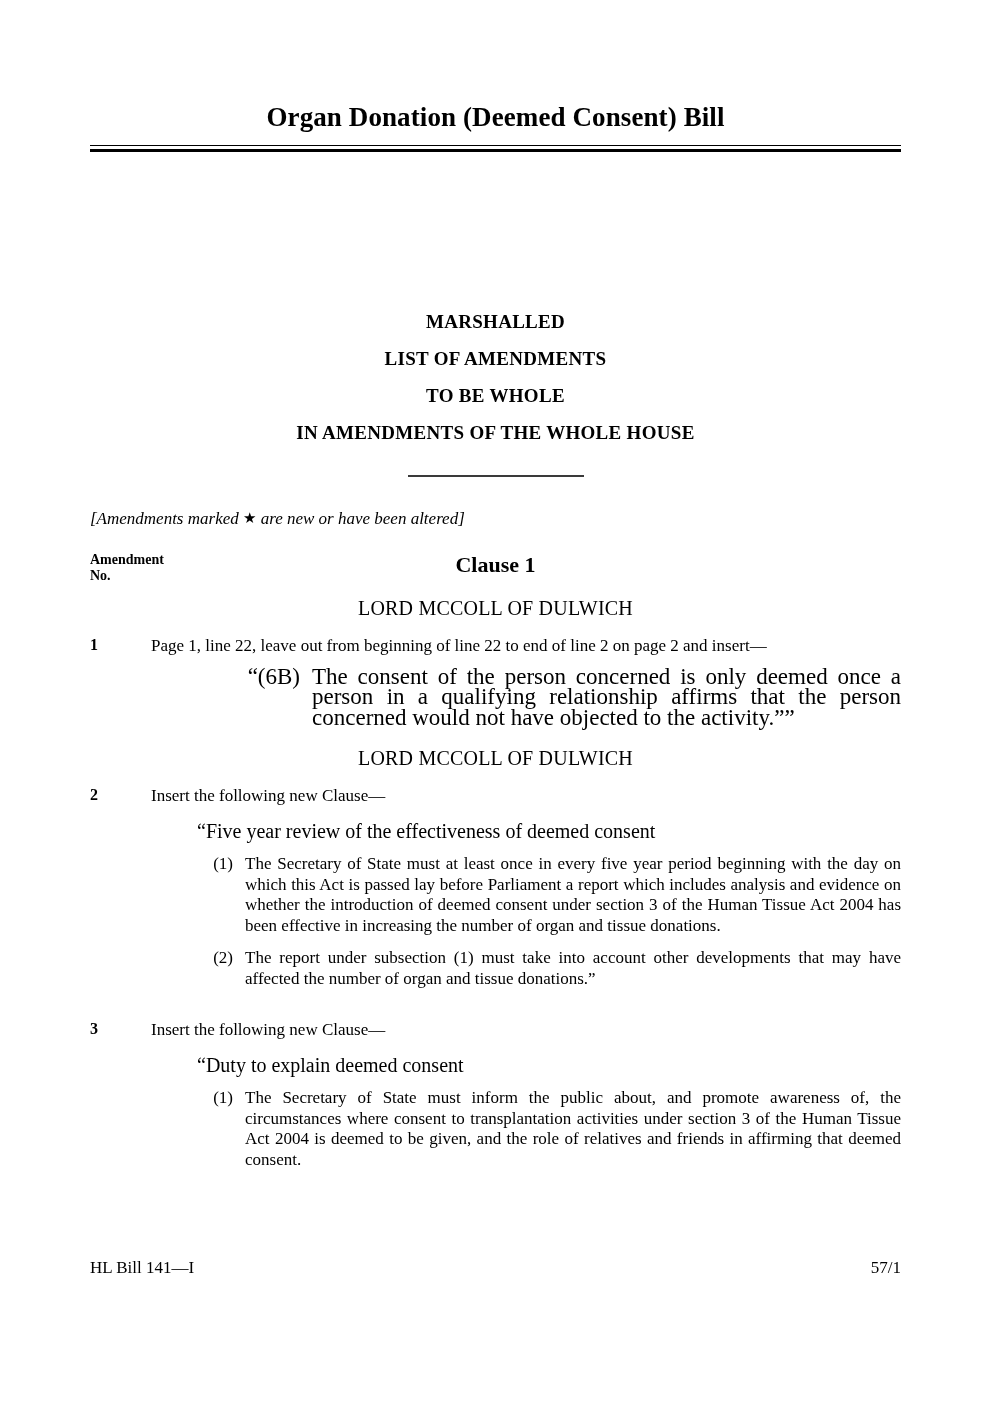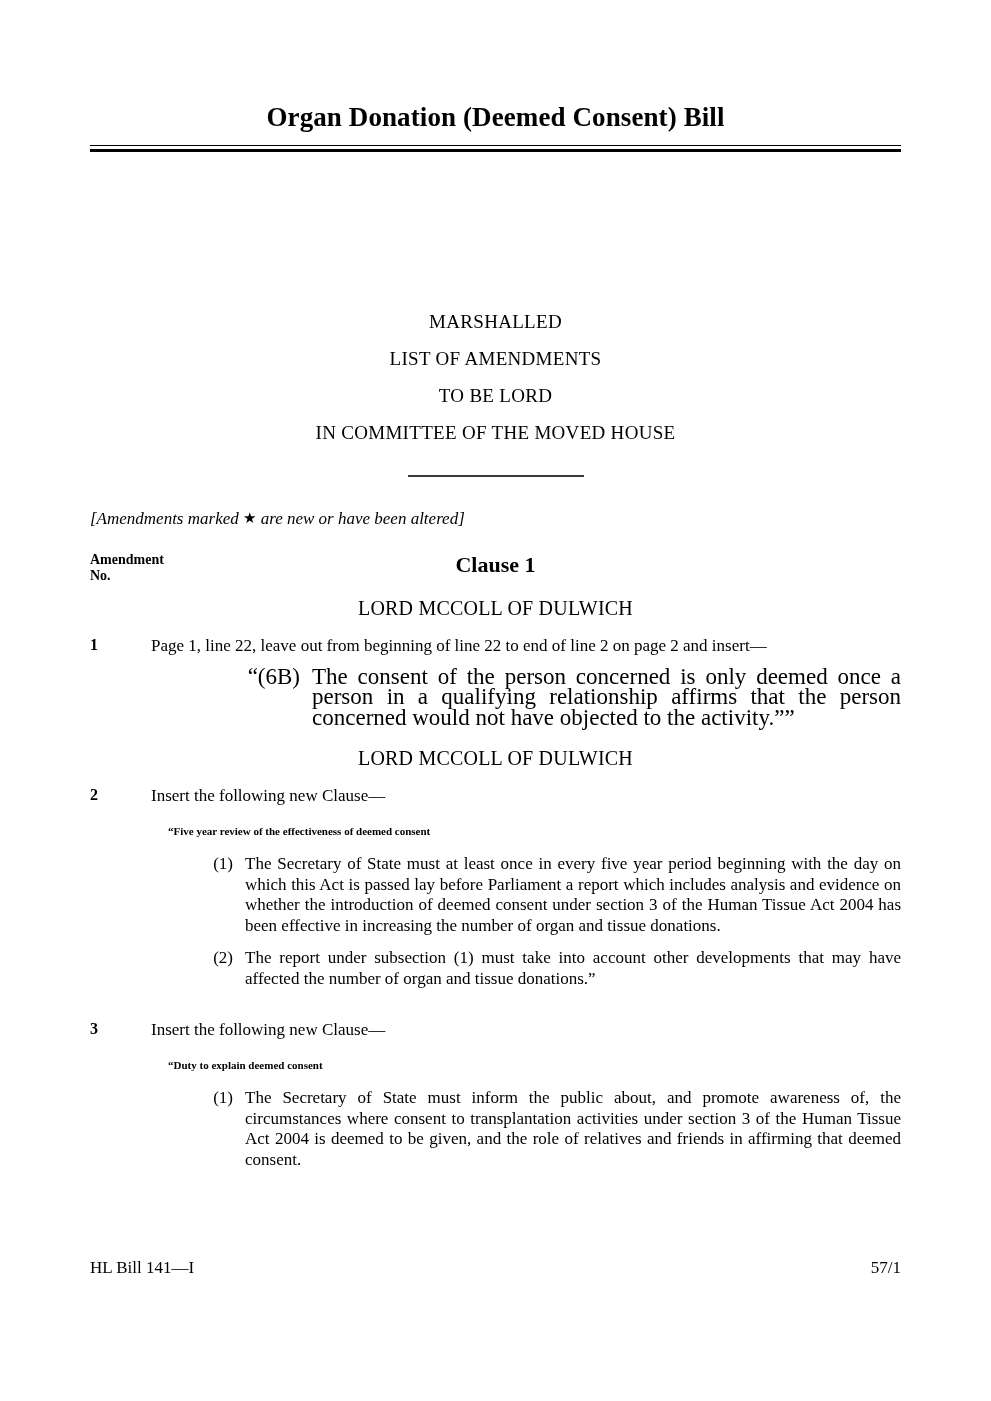--- a/index.html
+++ b/index.html
@@ -50,20 +50,21 @@
     background: #000;
   }
 
   
   .heading-block {
     position: absolute;
     top: 303px;
     left: 90px;
     width: 811px;
     text-align: center;
+    font-weight: bold;
   }
   .heading-block .hline {
     font-size: 19px;
     line-height: 37px;
     letter-spacing: 0.3px;
   }
   .short-rule {
     width: 176px;
     height: 1.5px;
     background: #3a3a3a;
@@ -129,23 +130,23 @@
   }
   .row-body {
     margin-left: 61px;
     font-size: 17px;
     line-height: 20.5px;
     text-align: justify;
   }
   .row-body.nojust { text-align: left; }
 
   .clause-title {
-    margin-left: 78px;
-    font-size: 11px;
-    font-weight: bold;
+    margin-left: 107px;
+    font-size: 20px;
+    font-weight: normal;
     line-height: 20.5px;
   }
 
   
   .sub {
     position: relative;
     margin-left: 150px;
     padding-left: 72px;
     font-size: 23px;
     line-height: 20.5px;
@@ -195,22 +196,22 @@
   <div class="doc-title">Organ Donation (Deemed Consent) Bill</div>
 
   <div class="title-rules">
     <div class="rule-thin"></div>
     <div class="rule-thick"></div>
   </div>
 
   <div class="heading-block">
     <div class="hline">MARSHALLED</div>
     <div class="hline">LIST OF AMENDMENTS</div>
-    <div class="hline">TO BE LORD</div>
-    <div class="hline">IN COMMITTEE OF THE MOVED HOUSE</div>
+    <div class="hline">TO BE WHOLE</div>
+    <div class="hline">IN AMENDMENTS OF THE WHOLE HOUSE</div>
     <div class="short-rule"></div>
   </div>
 
   <div class="marked-note">
     <span>[Amendments marked </span><span class="star">★</span><span> are new or have been altered]</span>
   </div>
 
   <div class="content">
 
     <div class="amend-no-label">

